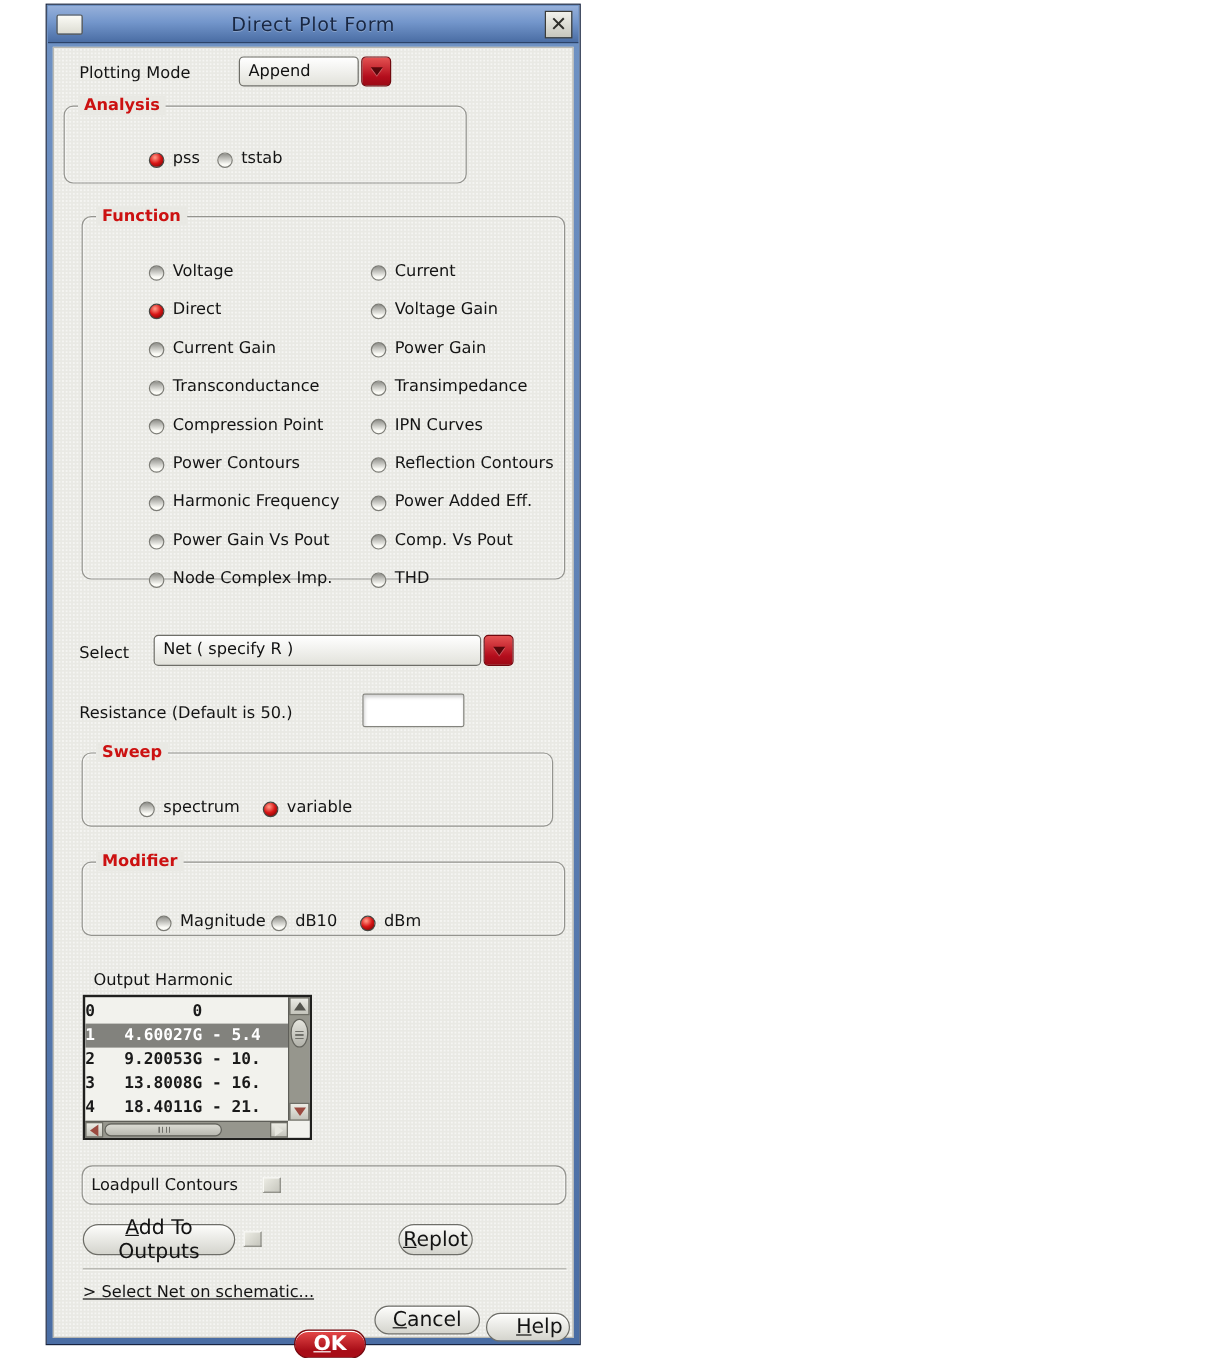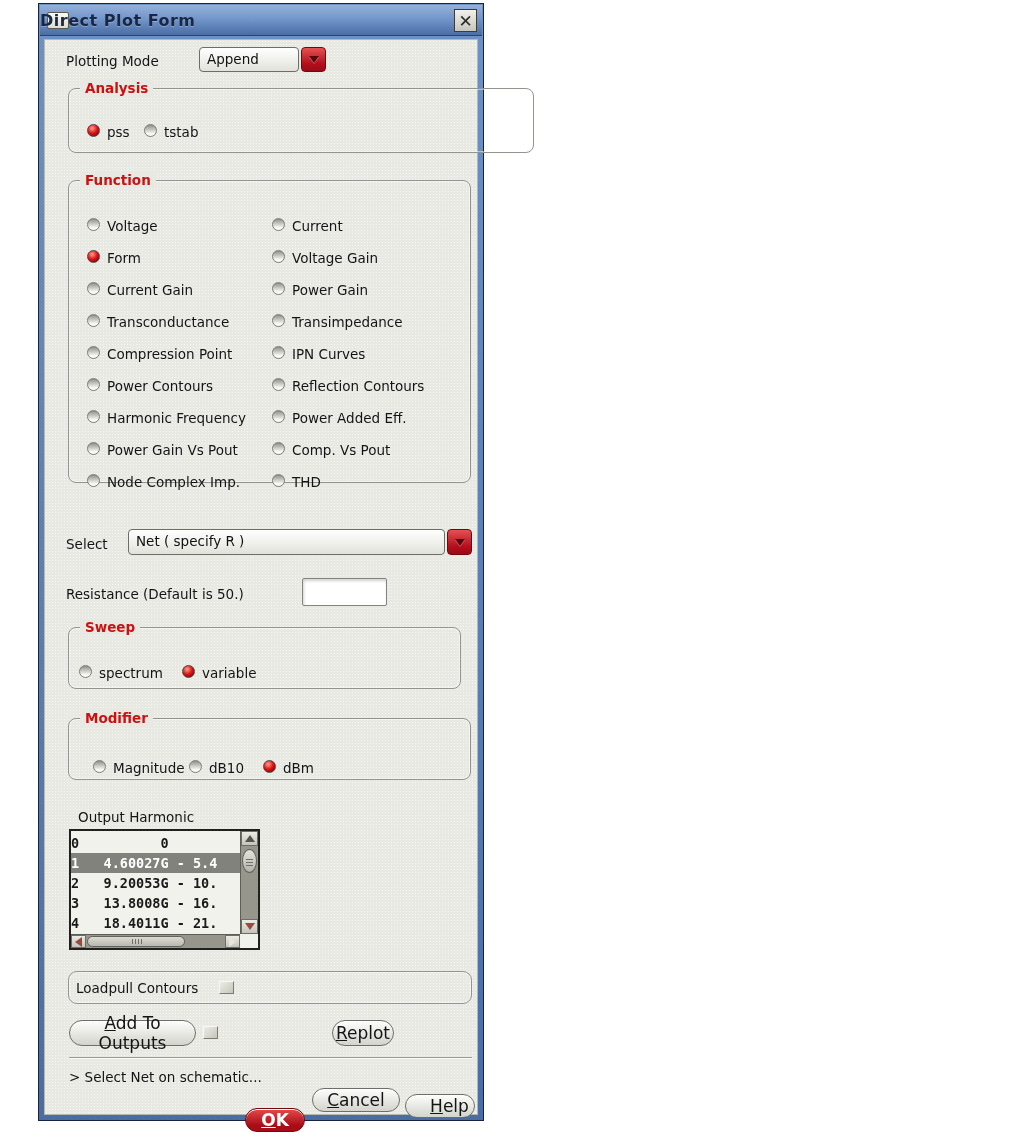--- a/index.html
+++ b/index.html
@@ -9,42 +9,42 @@
   .window { position:absolute; left:38px; top:3px; width:446px; height:1118px;
     background:linear-gradient(#6f92c4,#4a6da4); border:1px solid #17233f; }
 
   
   .titlebar { position:absolute; left:1px; right:1px; top:1px; height:31px;
     background:linear-gradient(#96b0da,#7396cb 45%,#4a6da4);
     border-bottom:1px solid #2c4369; display:flex; align-items:center; }
   .menu-box { width:22px; height:17px; margin-left:7px;
     background:linear-gradient(#fbfbf6,#dcdcd2); border:1px solid #5a5a55;
     border-radius:2px; cursor:pointer; }
-  .title-text { position:absolute; left:0; right:0; text-align:left;
-    font-size:16px; font-weight:bold; color:#182743; letter-spacing:.5px;
+  .title-text { position:absolute; left:0; right:0; text-align:center;
+    font-size:16px; font-weight:normal; color:#182743; letter-spacing:.5px;
     text-shadow:0 1px 0 rgba(255,255,255,.25); }
   .close-btn { position:absolute; right:5px; top:4px; width:23px; height:23px;
     background:linear-gradient(#f2f2ec,#c6c6bd); border:1px solid #3c3c38;
     display:flex; align-items:center; justify-content:center;
     font-size:17px; font-weight:bold; color:#2e2e2a; cursor:pointer; }
 
   
   .content { position:absolute; left:5px; right:5px; top:35px; bottom:5px;
     background:#e9e9e4;
     background-image:radial-gradient(rgba(255,255,255,.55) 1px, transparent 1px);
     background-size:3px 3px; border:1px solid #b8b8b2; }
 
   .lbl { position:absolute; font-size:13.5px; color:#141414; white-space:nowrap; }
 
   .group { position:absolute; border:1px solid #94948f; border-radius:8px;
     box-shadow:inset 0 0 0 1px rgba(255,255,255,.45); }
   .group-title { position:absolute; top:-9px; left:11px; background:#e9e9e4;
     padding:0 5px; font-size:13.5px; font-weight:bold; color:#cc1111; }
 
-  .opt { display:flex; align-items:flex-start; gap:7px; cursor:pointer; }
+  .opt { display:flex; align-items:flex-end; gap:7px; cursor:pointer;margin-left:37px; }
   .opt-abs { position:absolute; }
   .opt-label { font-size:13.5px; color:#141414; white-space:nowrap; }
   .radio { width:13px; height:13px; border-radius:50%; flex:0 0 13px;
     background:linear-gradient(180deg,#8f8f8a,#fbfbf6 80%);
     border:1px solid #7c7c76; }
   .radio.selected { background:radial-gradient(circle at 38% 30%, #ff8d7c 6%, #d81616 48%, #6f0000 96%);
     border:1px solid #474743; }
 
   .func-grid { position:absolute; left:42px; top:178px; display:grid;
     grid-template-columns:185px auto; row-gap:16px; }
@@ -137,21 +137,21 @@
   <div class="content">
 
     <div class="lbl" style="left:21px; top:13px;">Plotting Mode</div>
     <div class="dropdown" style="left:154px; top:7px; width:127px; height:25px;">
       <div class="dd-text">Append</div>
       <div class="dd-btn">
           <div class="tri-dn-red"></div>
         </div>
     </div>
 
-    <div class="group" style="left:23px; top:48px; width:466px; height:65px;">
+    <div class="group" style="left:8px; top:48px; width:336px; height:65px;">
       <div class="group-title">Analysis</div>
     </div>
     <div class="opt opt-abs" style="left:42px; top:84px;">
       <span class="radio selected"></span>
       <span class="opt-label">pss</span>
     </div>
     <div class="opt opt-abs" style="left:99px; top:84px;">
       <span class="radio"></span>
       <span class="opt-label">tstab</span>
     </div>
@@ -163,21 +163,21 @@
       <div class="opt">
           <span class="radio"></span>
           <span class="opt-label">Voltage</span>
         </div>
       <div class="opt">
           <span class="radio"></span>
           <span class="opt-label">Current</span>
         </div>
       <div class="opt">
           <span class="radio selected"></span>
-          <span class="opt-label">Form</span>
+          <span class="opt-label">Direct</span>
         </div>
       <div class="opt">
           <span class="radio"></span>
           <span class="opt-label">Voltage Gain</span>
         </div>
       <div class="opt">
           <span class="radio"></span>
           <span class="opt-label">Current Gain</span>
         </div>
       <div class="opt">
@@ -228,21 +228,21 @@
           <span class="radio"></span>
           <span class="opt-label">Node Complex Imp.</span>
         </div>
       <div class="opt">
           <span class="radio"></span>
           <span class="opt-label">THD</span>
         </div>
     </div>
 
     <div class="lbl" style="left:21px; top:496px;">Select</div>
-    <div class="dropdown" style="left:83px; top:489px; width:344px; height:26px;">
+    <div class="dropdown" style="left:83px; top:489px; width:300px; height:26px;">
       <div class="dd-text">Net ( specify R )</div>
       <div class="dd-btn">
           <div class="tri-dn-red"></div>
         </div>
     </div>
 
     <div class="lbl" style="left:21px; top:546px;">Resistance (Default is 50.)</div>
     <input class="text-field" style="left: 257px; top: 538px; width: 85px; height: 28px;" value="">
 
     <div class="group" style="left:23px; top:587px; width:393px; height:62px;">
@@ -311,21 +311,21 @@
     <button class="pill" style="left:24px; top:980px; width:127px;">
         <span>Add To Outputs</span>
       </button>
     <div class="checkbox" style="position:absolute; left:158px; top:986px;"></div>
     <button class="pill" style="left:287px; top:980px; width:62px;">
         <span>Replot</span>
       </button>
 
     <div class="divider" style="top:1017px;"></div>
 
-    <div class="status" style="left:24px; top:1029px;">&gt; Select Net on schematic...</div>
+    <div class="status" style="left:24px; top:1029px;text-decoration:underline;">&gt; Select Net on schematic...</div>
 
     <button class="pill ok" style="left:200px; top:1054px; width:60px; height:24px;margin-top:14px;">
         <span>OK</span>
       </button>
     <button class="pill" style="left:267px; top:1048px; width:88px; height:24px;">
         <span>Cancel</span>
       </button>
     <button class="pill" style="left:360px; top:1054px; width:70px; height:24px;padding-left:19px;">
         <span>Help</span>
       </button>

